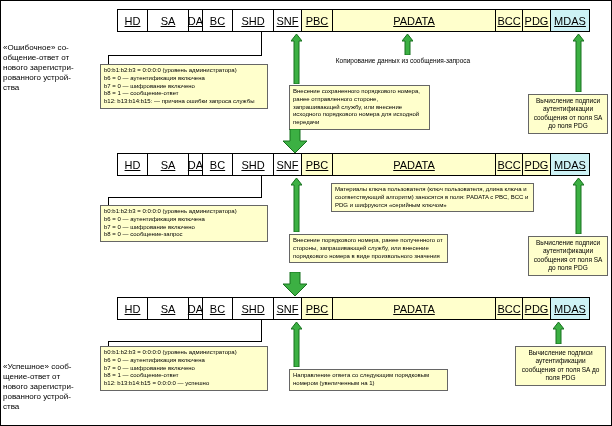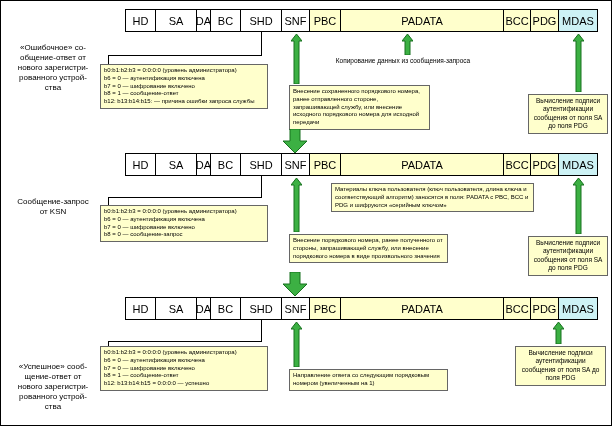--- a/index.html
+++ b/index.html
@@ -1,31 +1,31 @@
 <!DOCTYPE html>
 <html><head>
 <meta charset="utf-8">
 <style>
   html,body{margin:0;padding:0;background:#fff;font-family:"Liberation Sans",sans-serif;}
   .canvas{position:relative;width:612px;height:426px;border:1px solid #000;background:#fff;box-sizing:border-box;overflow:hidden;}
 
   
-  .prow{position:absolute;left:124px;display:flex;}
+  .prow{position:absolute;left:116px;display:flex;text-decoration:underline;}
   .f{box-sizing:border-box;height:23px;border:1px solid #000;margin-left:-1px;
      display:flex;align-items:center;justify-content:center;
      font-size:11px;color:#000;background:#fff;}
   .f:first-child{margin-left:0;}
   .yellow{background:#FFFFCC;}
   .cyan{background:#CDF2F5;}
   .wa{width:31px}.wb{width:42px}.wc{width:15px}.wd{width:31px}
   .we{width:42px}.wf{width:29px}.wg{width:32px}.wh{width:164px}
   .wi{width:28px}.wj{width:29px}.wk{width:40px}
 
   
-  .cap{position:absolute;left:2px;width:100px;text-align:center;font-size:8px;line-height:1.25;color:#000;}
+  .cap{position:absolute;left:2px;width:100px;font-size:8px;line-height:1.25;color:#000;}
   .pre{white-space:pre-line;}
 
   
   .note{position:absolute;background:#FFFFCC;border:1px solid #666;font-size:6px;
         line-height:1.3;padding:2px 3px;color:#000;box-sizing:border-box;}
   .note.center{text-align:center;font-size:6.5px;}
   .plain{position:absolute;font-size:6.5px;line-height:1.3;text-align:center;color:#000;}
 
   
   .ln{position:absolute;background:#000;}
@@ -96,22 +96,20 @@
     <div class="f wd">BC</div>
     <div class="f we">SHD</div>
     <div class="f wf">SNF</div>
     <div class="f wg yellow">PBC</div>
     <div class="f wh yellow">PADATA</div>
     <div class="f wi yellow">BCC</div>
     <div class="f wj yellow">PDG</div>
     <div class="f wk cyan">MDAS</div>
   </div>
 
-  <div class="cap pre" style="top:196px;">Сообщение-запрос
-от KSN</div>
 
   <div class="ln" style="left:260px;top:175px;width:1px;height:21px;"></div>
   <div class="ln" style="left:107px;top:196px;width:154px;height:1px;"></div>
   <div class="ln" style="left:107px;top:196px;width:1px;height:8px;"></div>
 
   <div class="note pre" style="left:99px;top:204px;width:168px;">b0:b1:b2:b3 = 0:0:0:0 (уровень администратора)
 b6 = 0 — аутентификация включена
 b7 = 0 — шифрование включено
 b8 = 0 — сообщение-запрос</div>
 

